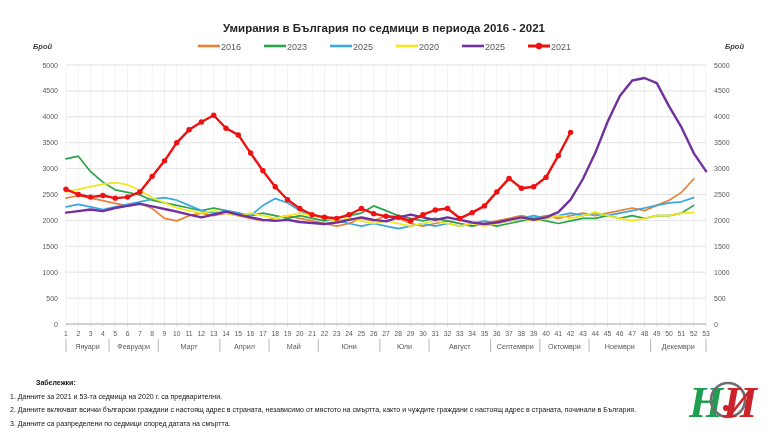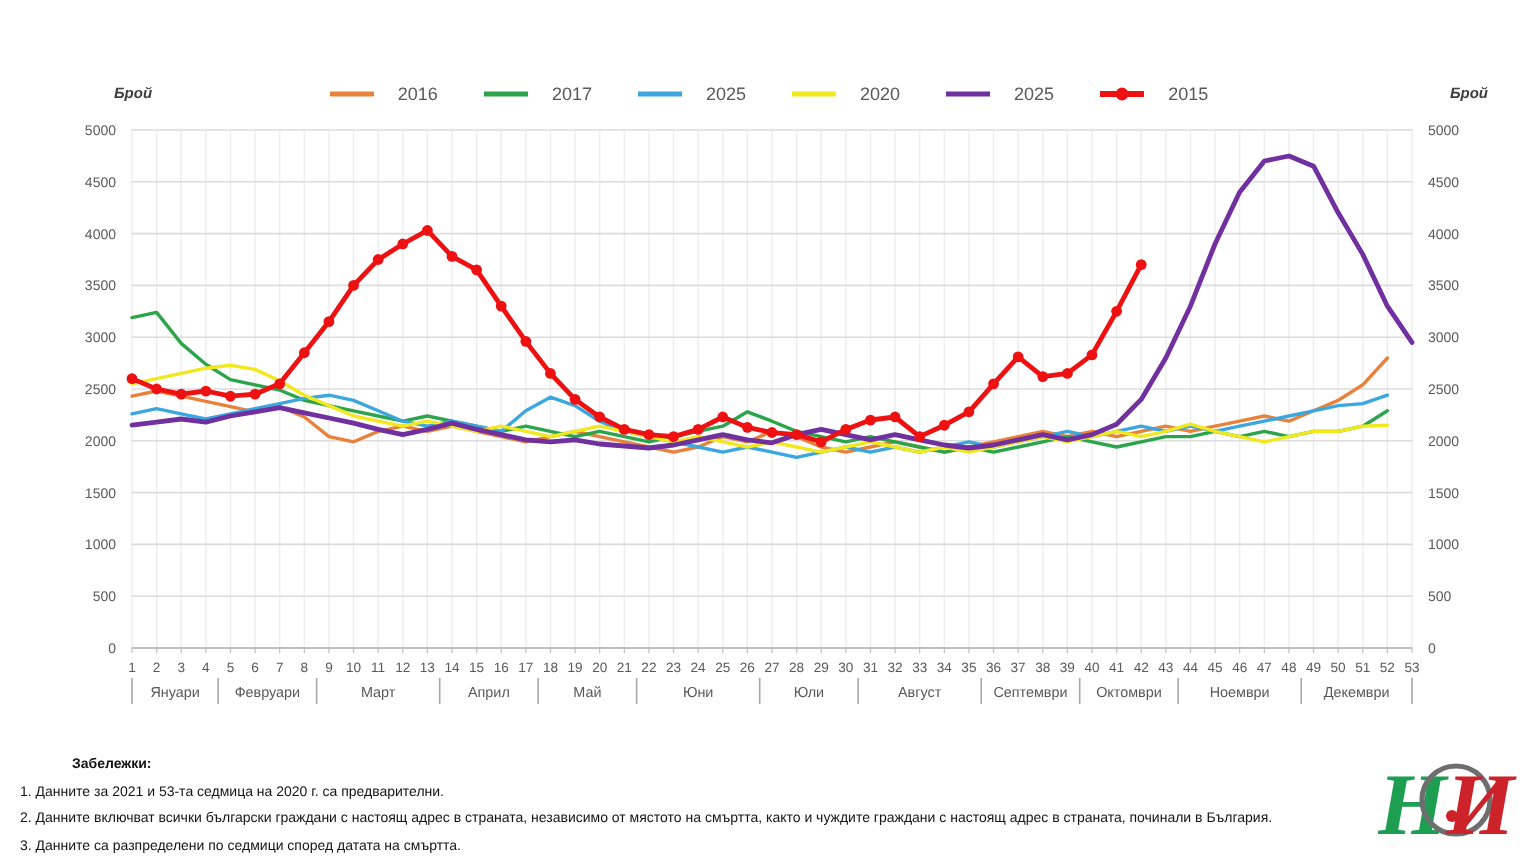--- a/index.html
+++ b/index.html
@@ -2,24 +2,24 @@
 <html><head>
 <meta charset="utf-8">
 <style>
   html,body{margin:0;padding:0;background:#ffffff;}
   #page{position:relative;width:768px;height:432px;background:#fff;overflow:hidden;
         font-family:"Liberation Sans",sans-serif;}
   .title{position:absolute;top:22px;left:0;width:100%;text-align:center;
          font-size:11.5px;font-weight:700;color:#252525;}
   .legend{position:absolute;top:42px;left:0;width:100%;display:flex;
           justify-content:center;align-items:center;gap:22px;}
-  .legend-item{display:flex;align-items:center;gap:11px;cursor:default;}
+  .legend-item{display:flex;gap:0;cursor:default;}
   .legend-label{font-size:9px;color:#595959;}
   .axis-unit{position:absolute;top:42px;font-size:7.5px;font-weight:700;
-             font-style:italic;color:#3f3f3f;margin-left:24px;}
+             font-style:italic;color:#3f3f3f;}
   .axis-unit.left{left:33px;}
   .axis-unit.right{right:24px;}
   #chart-svg{position:absolute;top:0;left:0;}
   .notes{position:absolute;left:10px;top:376px;font-size:7px;color:#141414;
          line-height:13.5px;white-space:nowrap;}
   .notes .heading{font-weight:700;margin-left:26px;}
   #logo{position:absolute;right:5px;bottom:1px;}
 </style>
 </head>
 <body>
@@ -288,33 +288,34 @@
       <circle cx="484.4615384615385" cy="205.89600000000002" r="2.7" fill="#EE1111"></circle>
       <circle cx="496.7692307692308" cy="191.91" r="2.7" fill="#EE1111"></circle>
       <circle cx="509.0769230769231" cy="178.44199999999998" r="2.7" fill="#EE1111"></circle>
       <circle cx="521.3846153846155" cy="188.284" r="2.7" fill="#EE1111"></circle>
       <circle cx="533.6923076923077" cy="186.73" r="2.7" fill="#EE1111"></circle>
       <circle cx="546" cy="177.406" r="2.7" fill="#EE1111"></circle>
       <circle cx="558.3076923076924" cy="155.65" r="2.7" fill="#EE1111"></circle>
       <circle cx="570.6153846153846" cy="132.34" r="2.7" fill="#EE1111"></circle>
     </svg>
 
+  <div class="title">Умирания в България по седмици в периода 2016 - 2021</div>
 
   <div class="legend" id="legend">
       <span class="legend-item">
         <svg width="24" height="8">
           <line x1="1" y1="4" x2="23" y2="4" stroke="#E8823A" stroke-width="2.6"></line>
         </svg>
         <span class="legend-label">2016</span>
       </span>
       <span class="legend-item">
         <svg width="24" height="8">
           <line x1="1" y1="4" x2="23" y2="4" stroke="#2BA44B" stroke-width="2.6"></line>
         </svg>
-        <span class="legend-label">2017</span>
+        <span class="legend-label">2023</span>
       </span>
       <span class="legend-item">
         <svg width="24" height="8">
           <line x1="1" y1="4" x2="23" y2="4" stroke="#3BA7DE" stroke-width="2.6"></line>
         </svg>
         <span class="legend-label">2025</span>
       </span>
       <span class="legend-item">
         <svg width="24" height="8">
           <line x1="1" y1="4" x2="23" y2="4" stroke="#F2E81E" stroke-width="2.6"></line>
@@ -325,21 +326,21 @@
         <svg width="24" height="8">
           <line x1="1" y1="4" x2="23" y2="4" stroke="#7030A0" stroke-width="2.6"></line>
         </svg>
         <span class="legend-label">2025</span>
       </span>
       <span class="legend-item">
         <svg width="24" height="8">
           <line x1="1" y1="4" x2="23" y2="4" stroke="#EE1111" stroke-width="3"></line>
           <circle cx="12" cy="4" r="3.2" fill="#EE1111"></circle>
         </svg>
-        <span class="legend-label">2015</span>
+        <span class="legend-label">2021</span>
       </span>
     </div>
 
   <div class="axis-unit left">Брой</div>
   <div class="axis-unit right">Брой</div>
 
   <div class="notes">
     <div class="heading">Забележки:</div>
     <div>1. Данните за 2021 и 53-та седмица на 2020 г. са предварителни.</div>
     <div>2. Данните включват всички български граждани с настоящ адрес в страната, независимо от мястото на смъртта, както и чуждите граждани с настоящ адрес в страната, починали в България.</div>

